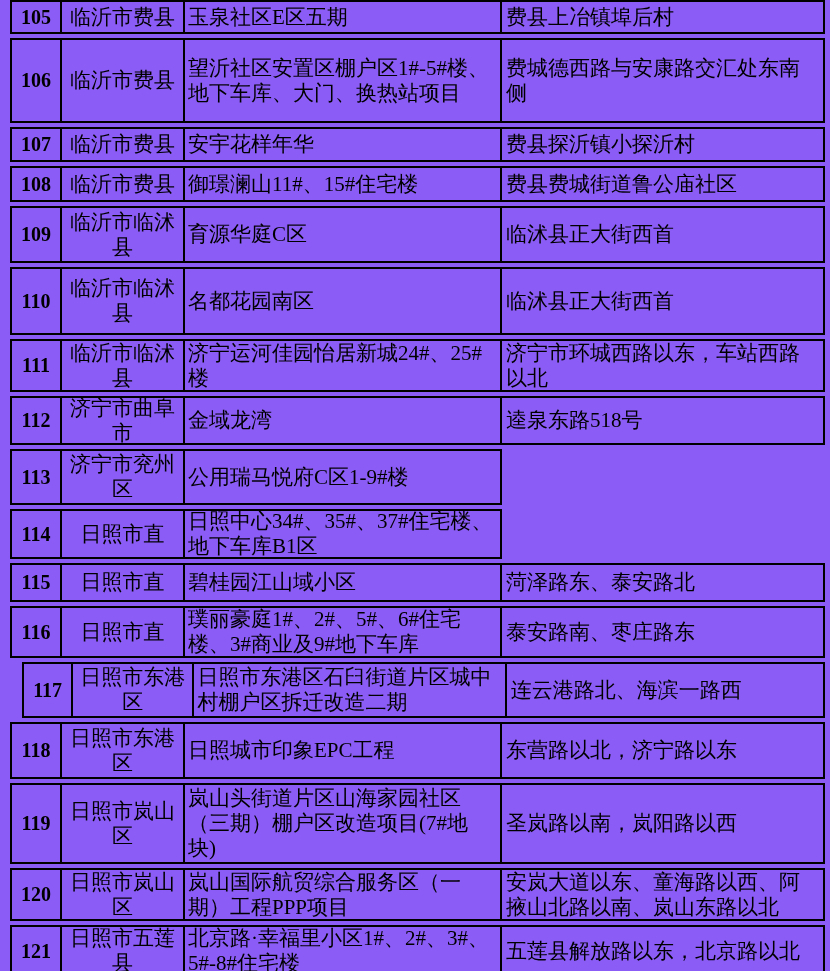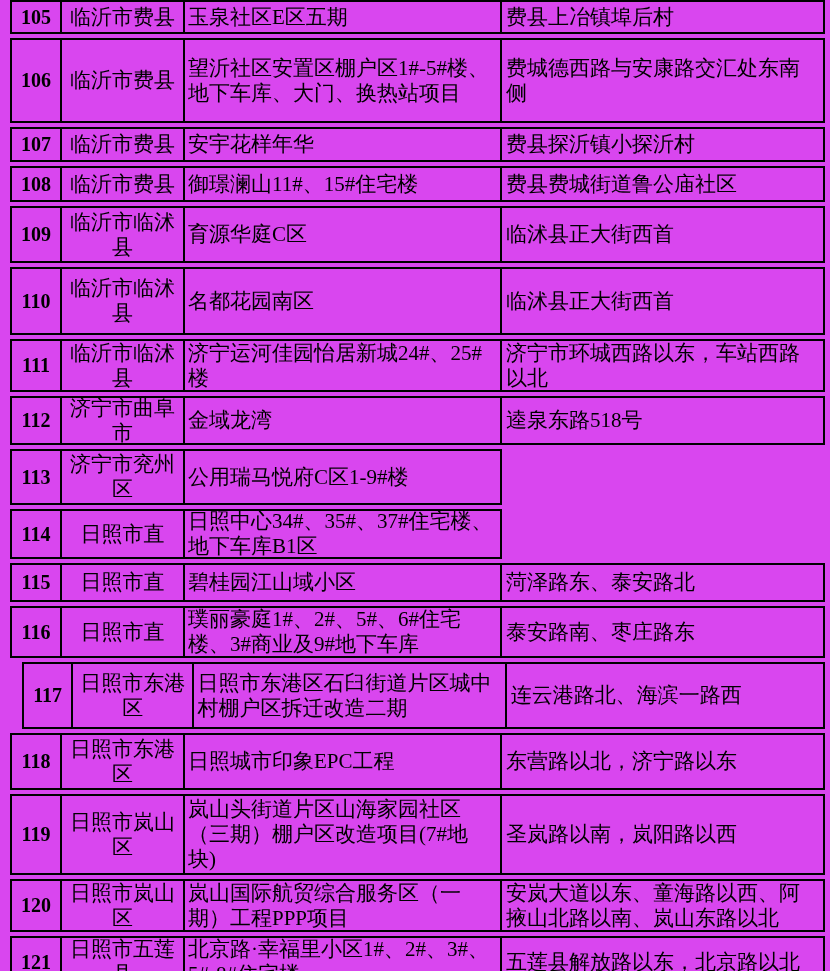--- a/index.html
+++ b/index.html
@@ -4,21 +4,21 @@
 <style>
   html, body {
     margin: 0;
     padding: 0;
     background: #ffffff;
   }
   .page {
     position: relative;
     width: 830px;
     height: 971px;
-    background: #d946ef;
+    background: #8b5cf6;
     overflow: hidden;
     font-family: "Liberation Serif", serif;
   }
   .tbl {
     position: absolute;
     left: 10px;
     top: 0;
     width: 815px;
   }
   .row {
@@ -132,21 +132,21 @@
     <div class="cell c-city">日照市直</div>
     <div class="cell c-proj">碧桂园江山域小区</div>
     <div class="cell c-loc">菏泽路东、泰安路北</div>
   </div>
       <div class="row" style="height: 52px;">
     <div class="cell c-no">116</div>
     <div class="cell c-city">日照市直</div>
     <div class="cell c-proj">璞丽豪庭1#、2#、5#、6#住宅楼、3#商业及9#地下车库</div>
     <div class="cell c-loc">泰安路南、枣庄路东</div>
   </div>
-      <div class="row" style="height: 67px; padding-left: 12px;">
+      <div class="row" style="height: 56px; padding-left: 12px;">
     <div class="cell c-no">117</div>
     <div class="cell c-city">日照市东港区</div>
     <div class="cell c-proj">日照市东港区石臼街道片区城中村棚户区拆迁改造二期</div>
     <div class="cell c-loc">连云港路北、海滨一路西</div>
   </div>
       <div class="row" style="height: 57px;">
     <div class="cell c-no">118</div>
     <div class="cell c-city">日照市东港区</div>
     <div class="cell c-proj">日照城市印象EPC工程</div>
     <div class="cell c-loc">东营路以北，济宁路以东</div>

